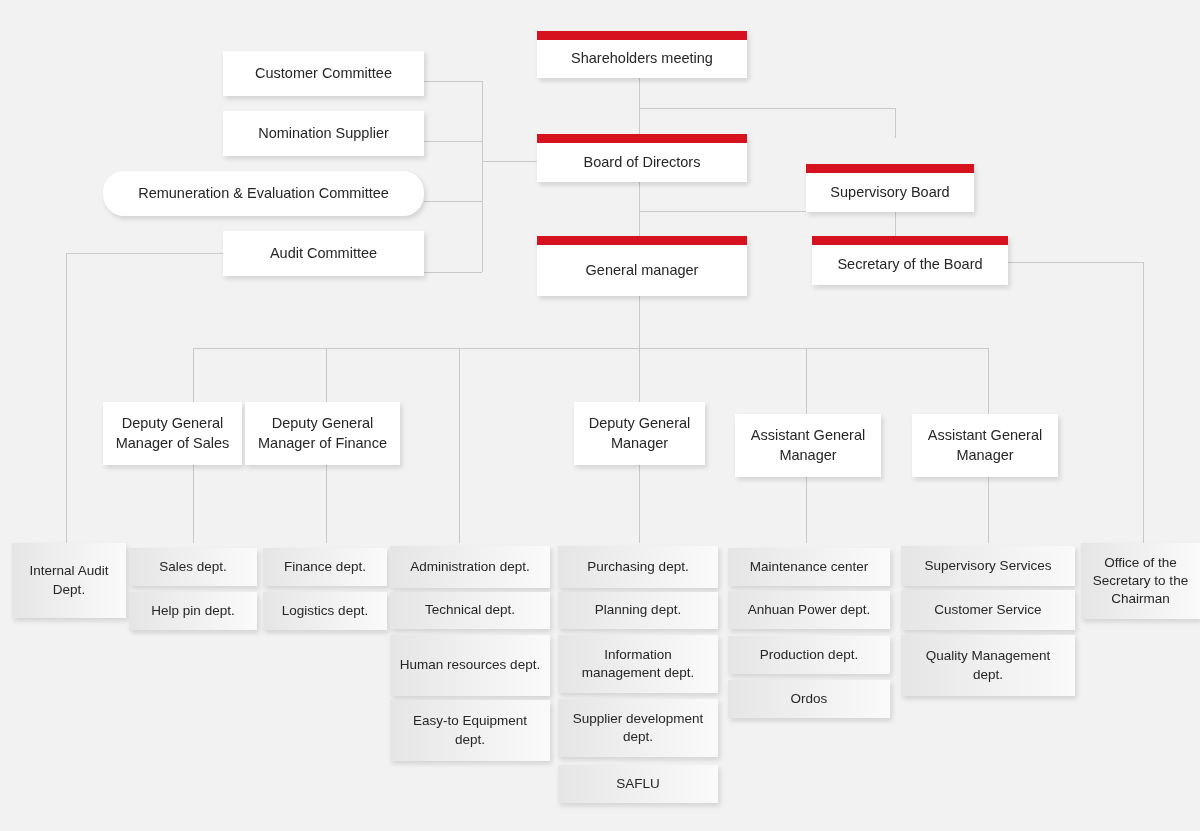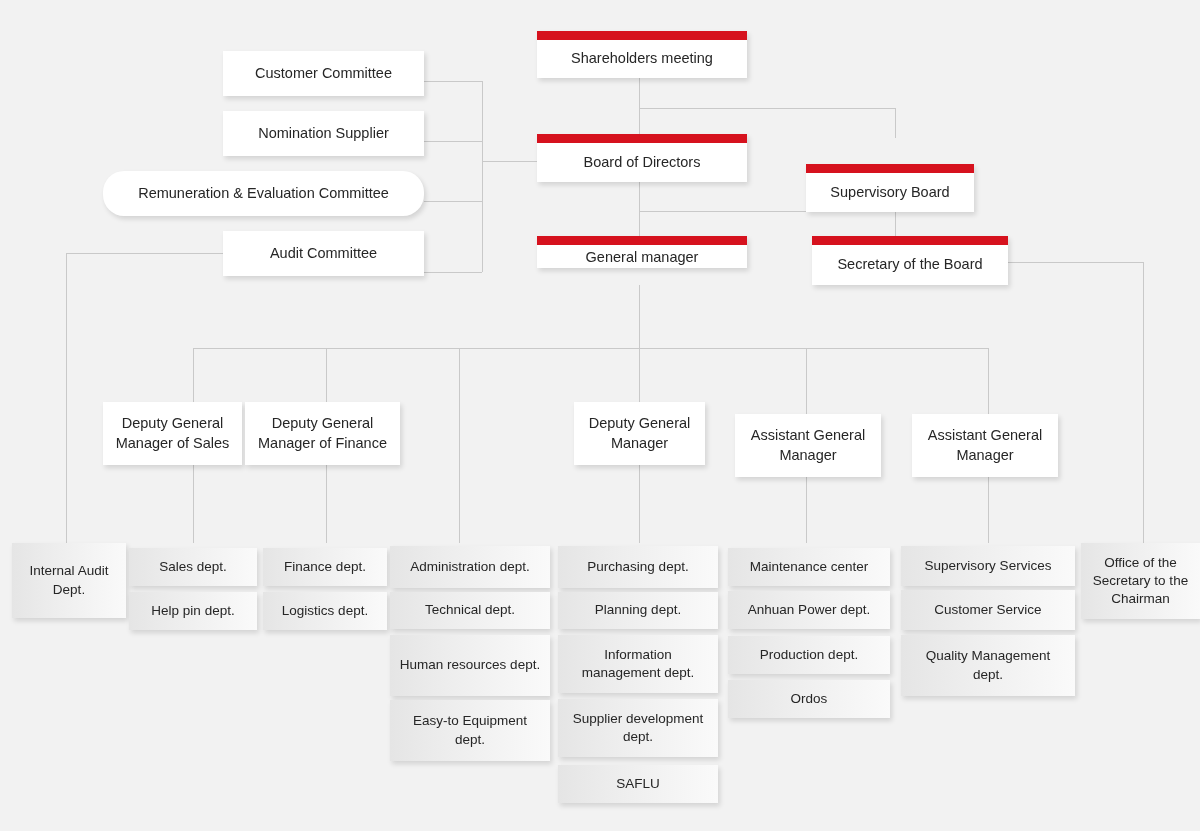--- a/index.html
+++ b/index.html
@@ -109,21 +109,21 @@
   </div>
 
   <div class="node top" style="left:537px;top:134px;width:210px;height:48px;">
     <span class="lbl">Board of Directors</span>
   </div>
 
   <div class="node top" style="left:806px;top:136px;width:168px;height:48px;margin-top:28px;">
     <span class="lbl">Supervisory Board</span>
   </div>
 
-  <div class="node top" style="left:537px;top:236px;width:210px;height:32px;align-items:flex-end;">
+  <div class="node top" style="left:537px;top:236px;width:210px;height:60px;">
     <span class="lbl">General manager</span>
   </div>
 
   <div class="node top" style="left:812px;top:236px;width:196px;height:49px;">
     <span class="lbl">Secretary of the Board</span>
   </div>
 
   <div class="node plain" style="left:223px;top:51px;width:201px;height:45px;">
     <span class="lbl">Customer Committee</span>
   </div>

